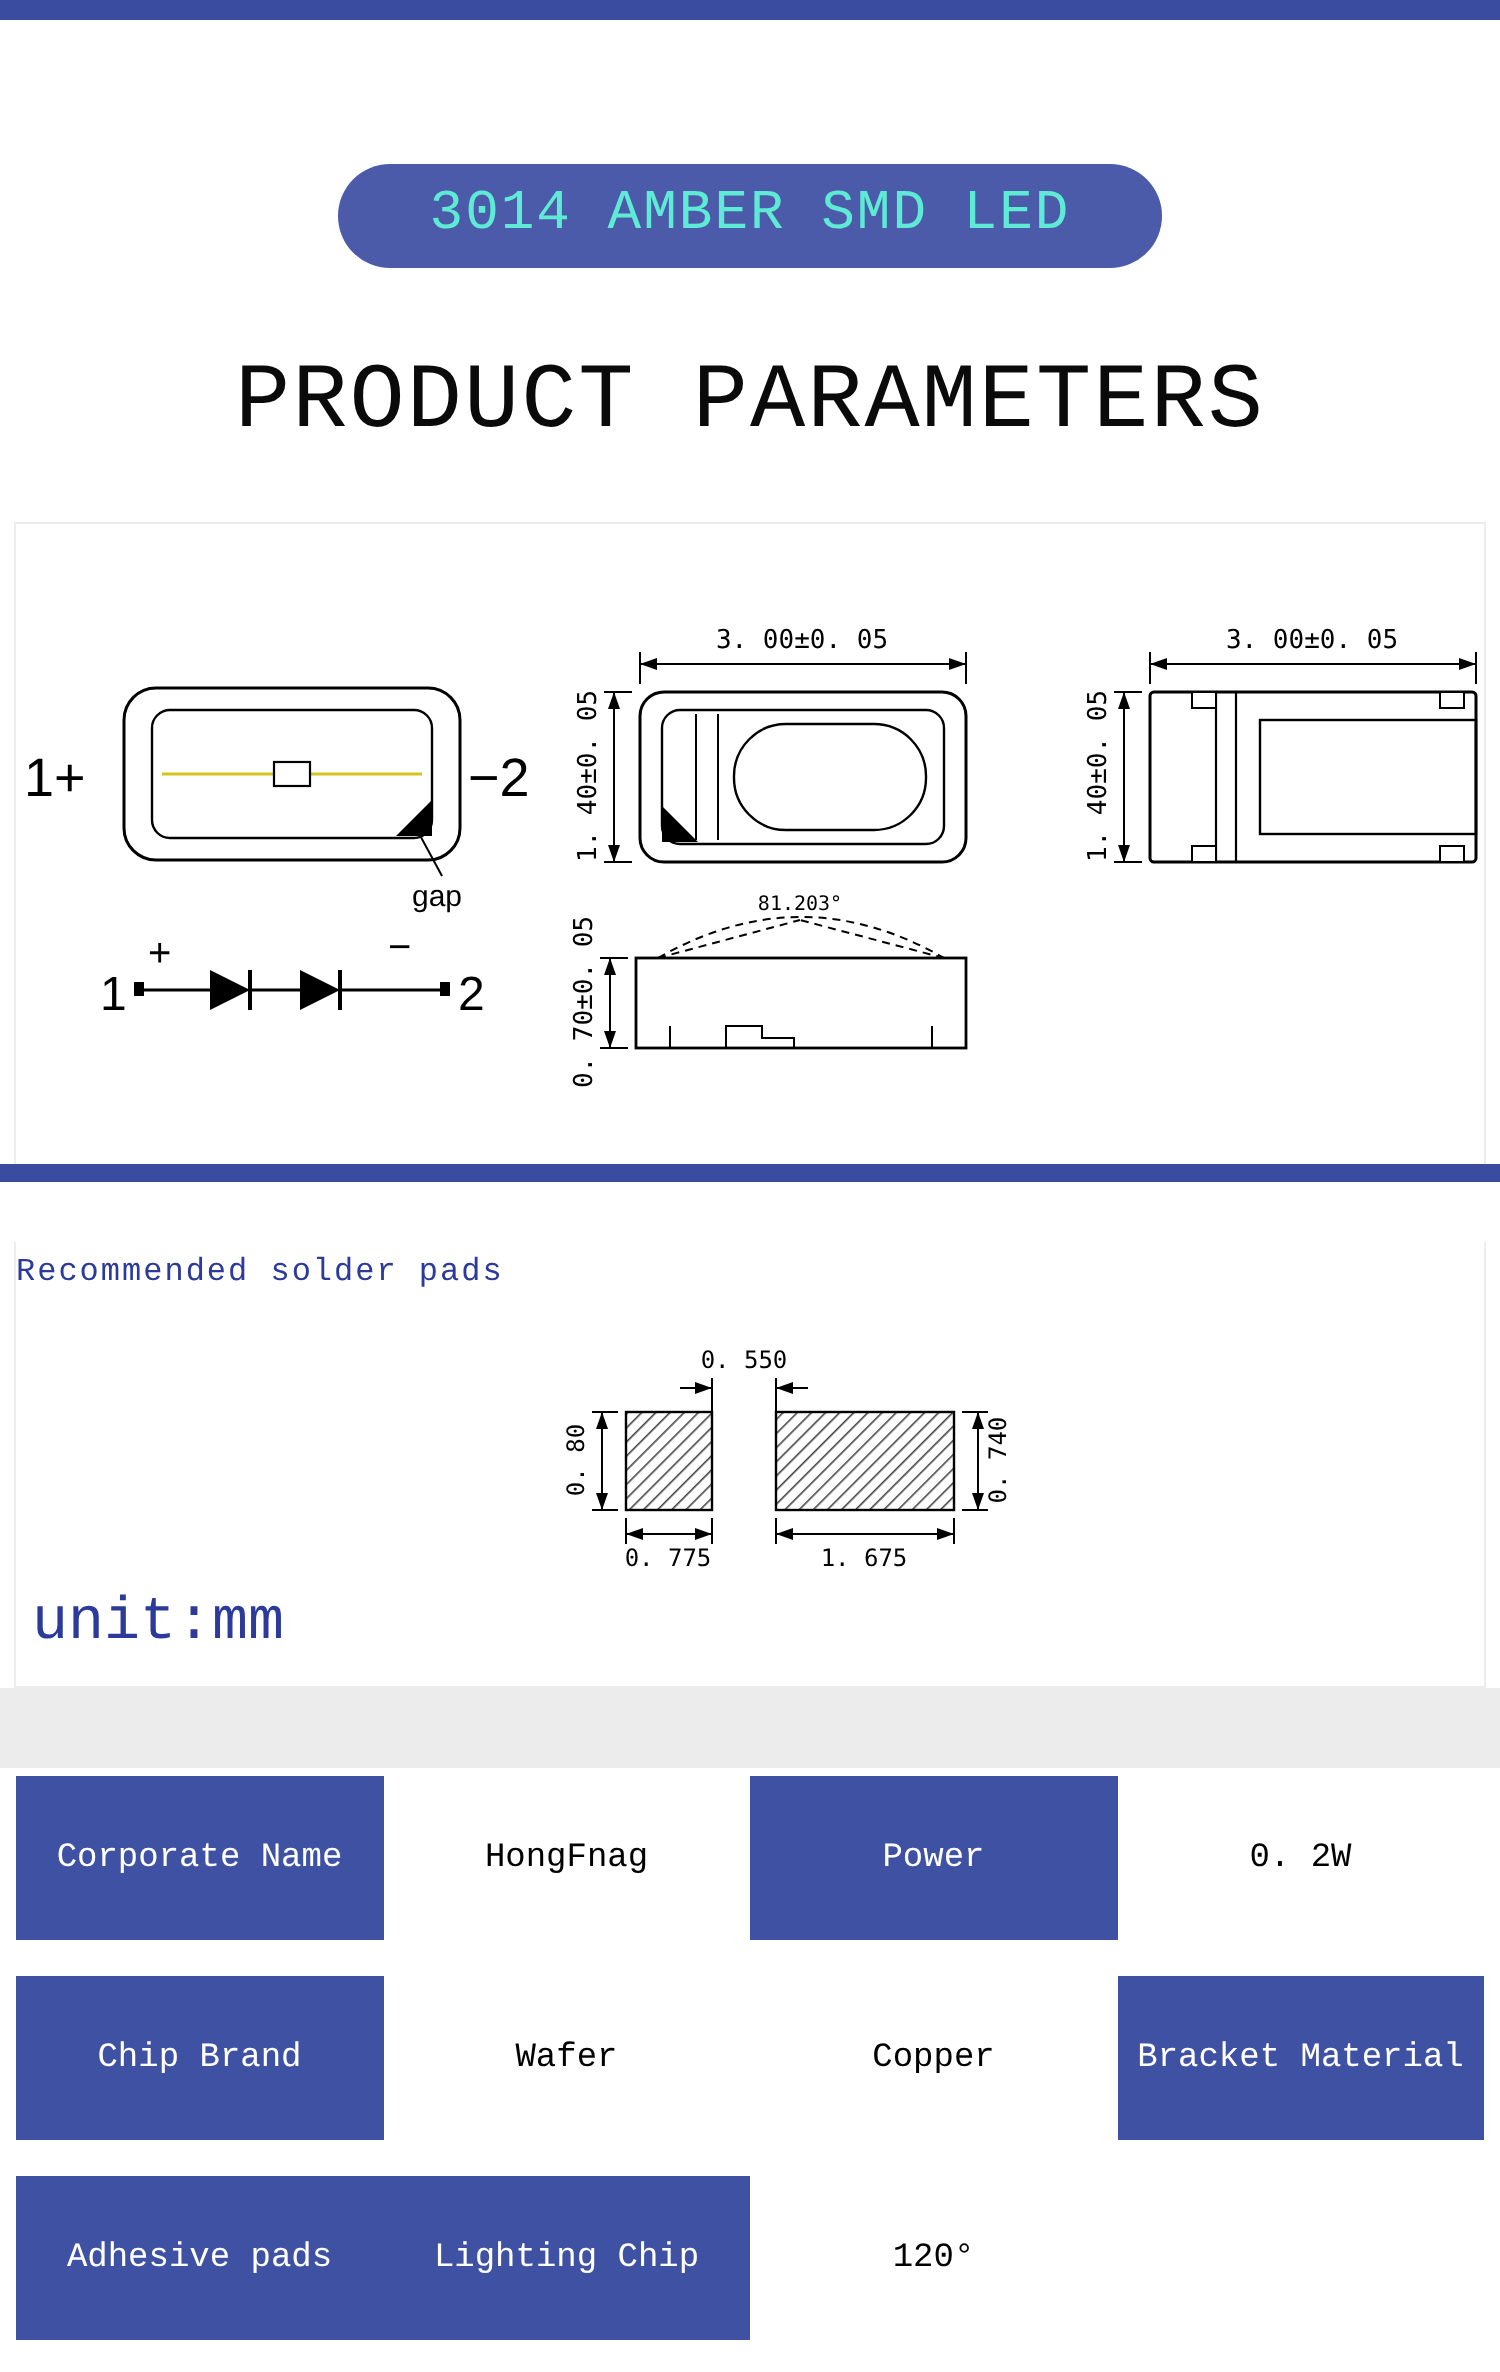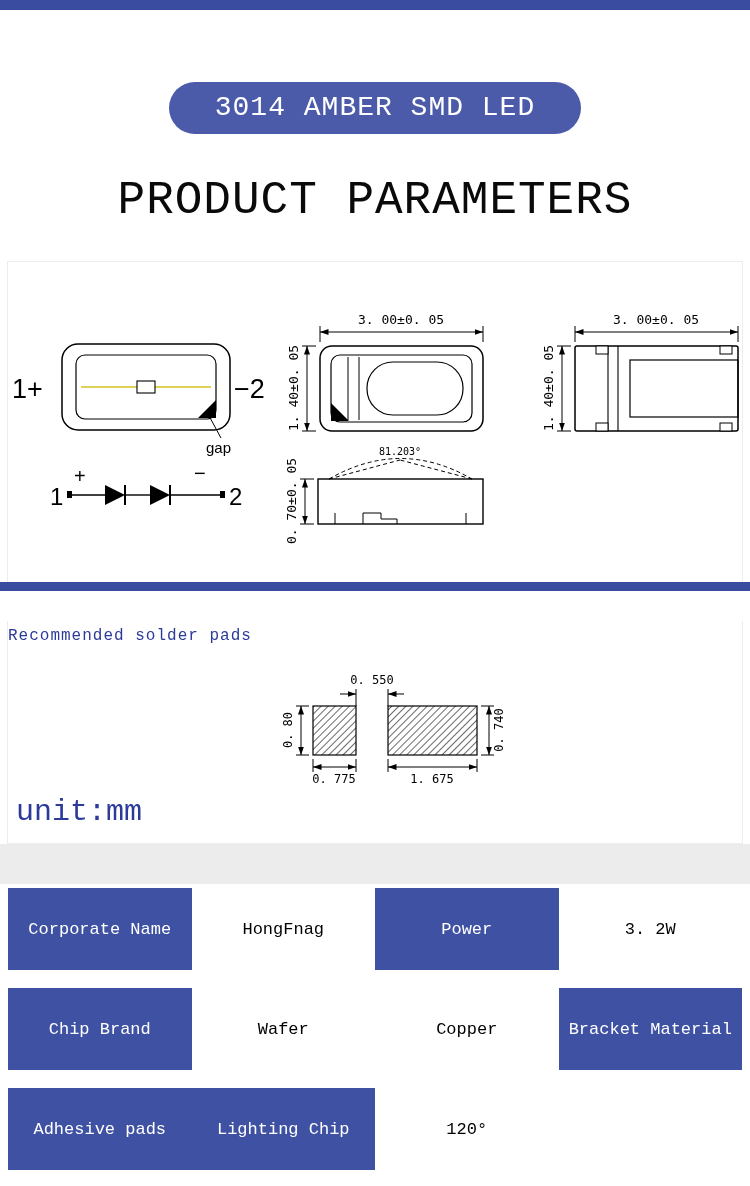--- a/index.html
+++ b/index.html
@@ -5,21 +5,21 @@
   html,body{margin:0;padding:0}
   body{
     width:750px;height:1186px;position:relative;overflow:hidden;
     background:#ffffff;
     font-family:"Liberation Mono","DejaVu Sans Mono",monospace;
     color:#000;
   }
   .topbar{height:10px;background:var(--top-bar,#3a4c9f)}
   .badge-row{display:flex;justify-content:center;margin-top:72px}
   .badge{
-    background:var(--badge-blue,#4b5ba9);color:#ffffff;
+    background:var(--badge-blue,#4b5ba9);color:#5eead4;
     font-size:28px;letter-spacing:1px;
     height:52px;line-height:52px;padding:0 46px;border-radius:26px;
     white-space:nowrap;
   }
   .page-title{
     text-align:center;margin-top:44px;font-size:46px;font-weight:400;
     letter-spacing:1px;color:#0a0a0a;line-height:1;
   }
   .panel{margin:0 7px;background:#fff;border:1px solid #ededed}
   .drawing-panel{margin-top:37px;border-bottom:none}
@@ -215,21 +215,21 @@
   <div class="unit-label">unit:mm</div>
 </div>
 
 <div class="gray-strip"></div>
 
 <div class="spec-table">
   <div class="spec-row">
     <div class="cell h">Corporate Name</div>
     <div class="cell v">HongFnag</div>
     <div class="cell h">Power</div>
-    <div class="cell v">3. 2W</div>
+    <div class="cell v">0. 2W</div>
   </div>
   <div class="spec-row">
     <div class="cell h">Chip Brand</div>
     <div class="cell v">Wafer</div>
     <div class="cell v">Copper</div>
     <div class="cell h">Bracket Material</div>
   </div>
   <div class="spec-row">
     <div class="cell h">Adhesive pads</div>
     <div class="cell h">Lighting Chip</div>

